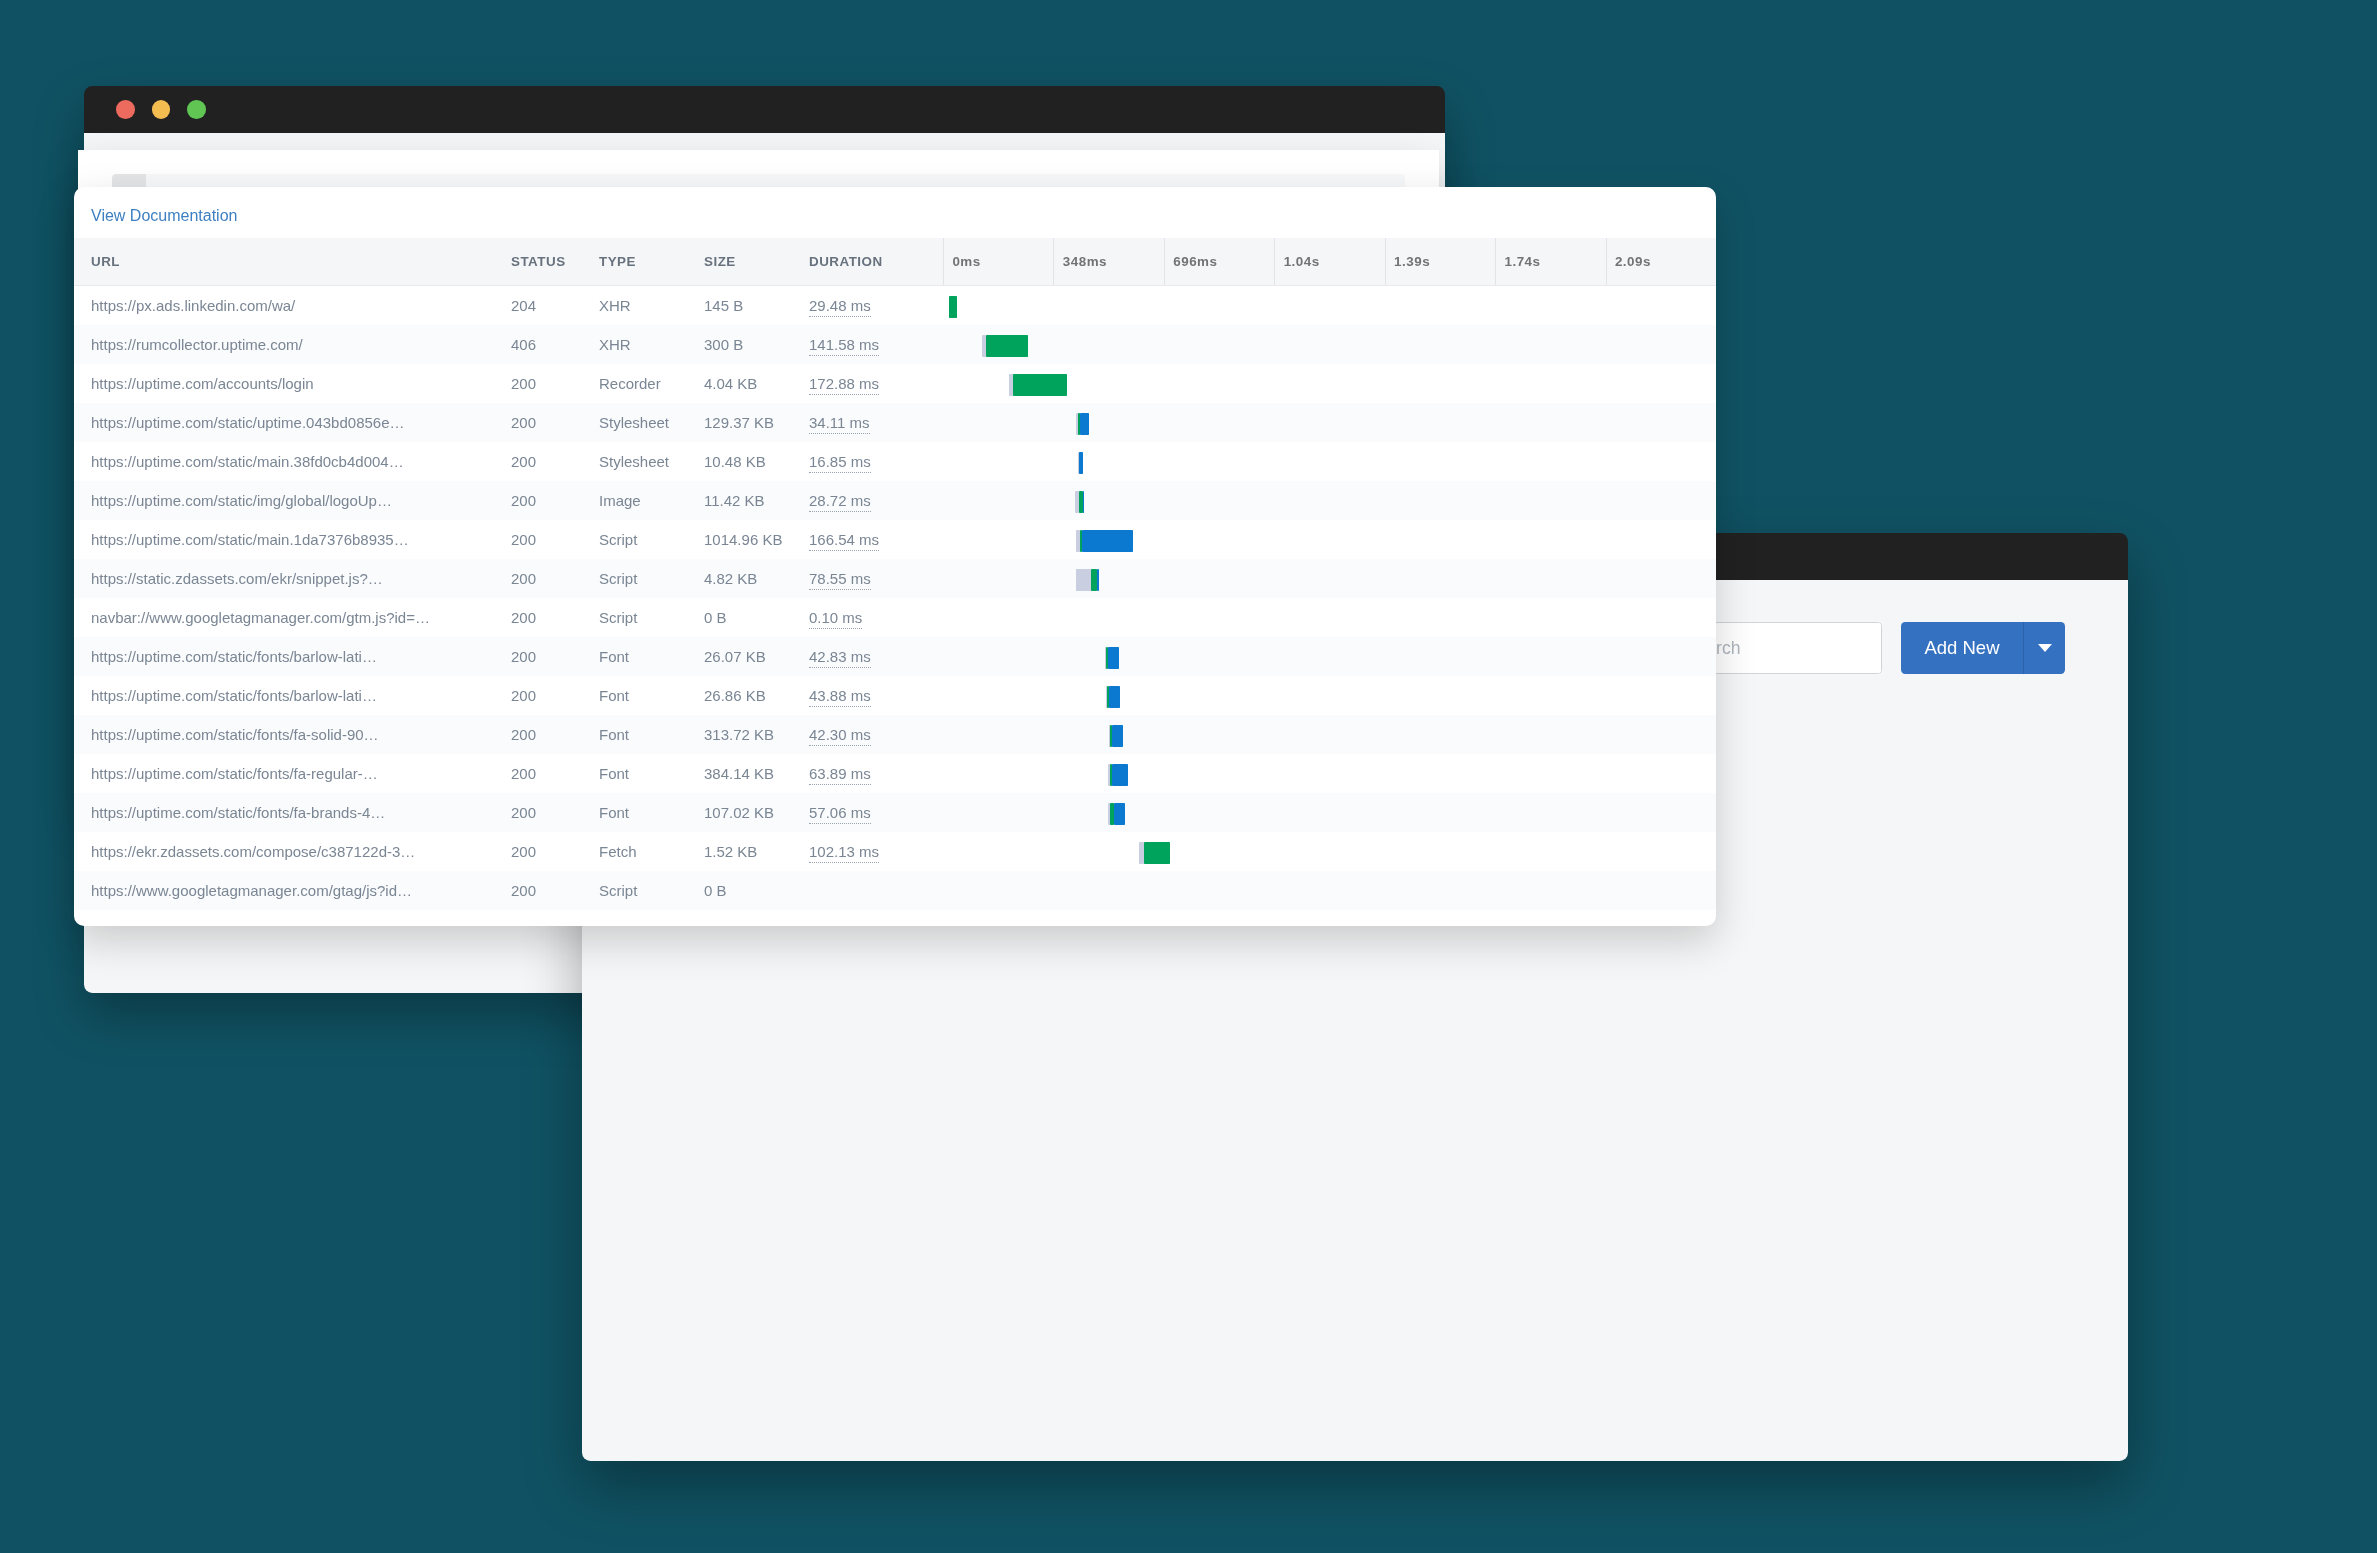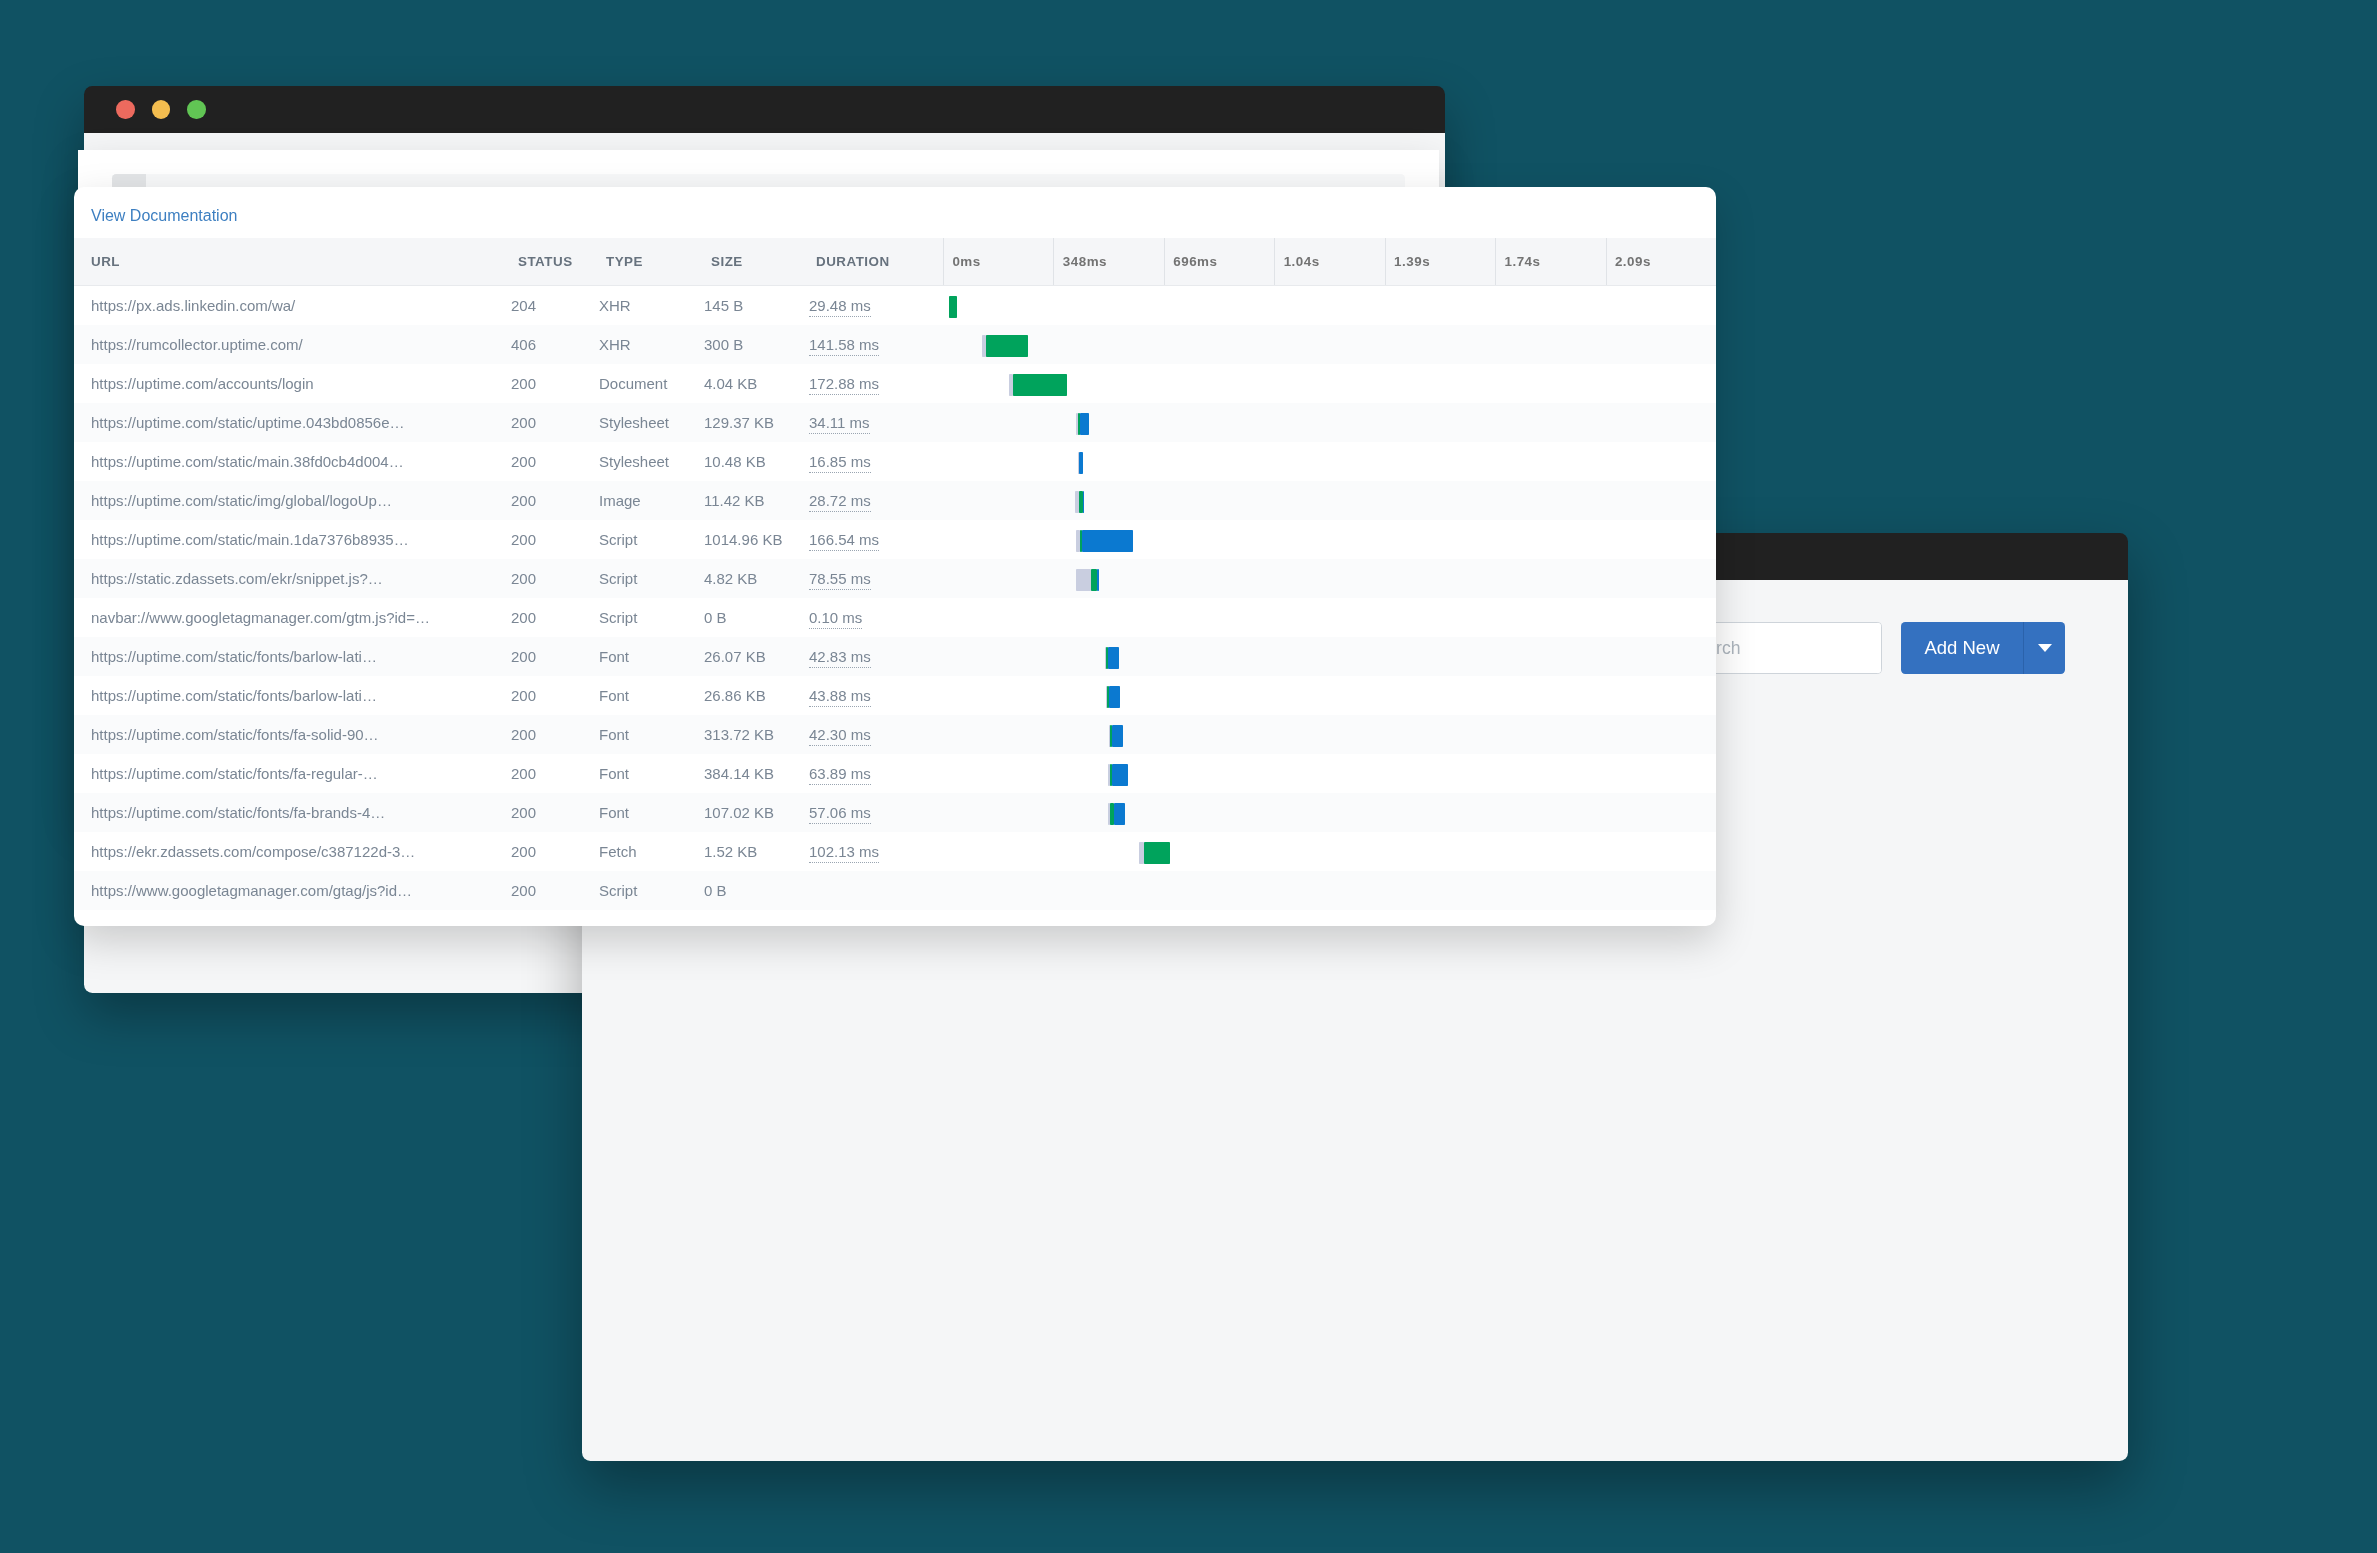--- a/index.html
+++ b/index.html
@@ -146,21 +146,21 @@
     overflow: hidden;
   }
   .doc-link {
     display: inline-block; margin: 20px 0 0 17px;
     font-size: 16px; color: #3d7fc1; text-decoration: none; cursor: pointer;
   }
   table.waterfall { width: 100%; border-collapse: collapse; margin-top: 13.4px; }
   table.waterfall thead th {
     background: #f5f6f8; color: #67727e;
     font-size: 13.4px; font-weight: bold; letter-spacing: 0.5px;
-    text-align: left; padding: 15px 7px; height: 47px;
+    text-align: left; padding: 15px 0; height: 47px;
     border-bottom: 0.8px solid #e8eaed;
   }
   .c-url  { width: 437px; padding-left: 17px !important; }
   .c-stat { width: 88px; }
   .c-type { width: 105px; }
   .c-size { width: 105px; }
   .c-dur  { width: 134px; }
   .c-time { padding: 0 !important; }
   .tick-row { display: flex; height: 47px; }
   .tick {
@@ -373,21 +373,21 @@
           <td>
             <div class="bar-track">
               <div class="bar seg-wait" style="left: 5%; width: 0.6%;"></div>
               <div class="bar seg-green" style="left: 5.6%; width: 5.4%;"></div>
             </div>
           </td>
         </tr>
         <tr>
           <td class="url-cell">https://uptime.com/accounts/login</td>
           <td>200</td>
-          <td>Document</td>
+          <td>Recorder</td>
           <td>4.04 KB</td>
           <td class="dur-cell"><span>172.88 ms</span></td>
           <td>
             <div class="bar-track">
               <div class="bar seg-wait" style="left: 8.5%; width: 0.5%;"></div>
               <div class="bar seg-green" style="left: 9%; width: 7%;"></div>
             </div>
           </td>
         </tr>
         <tr>

